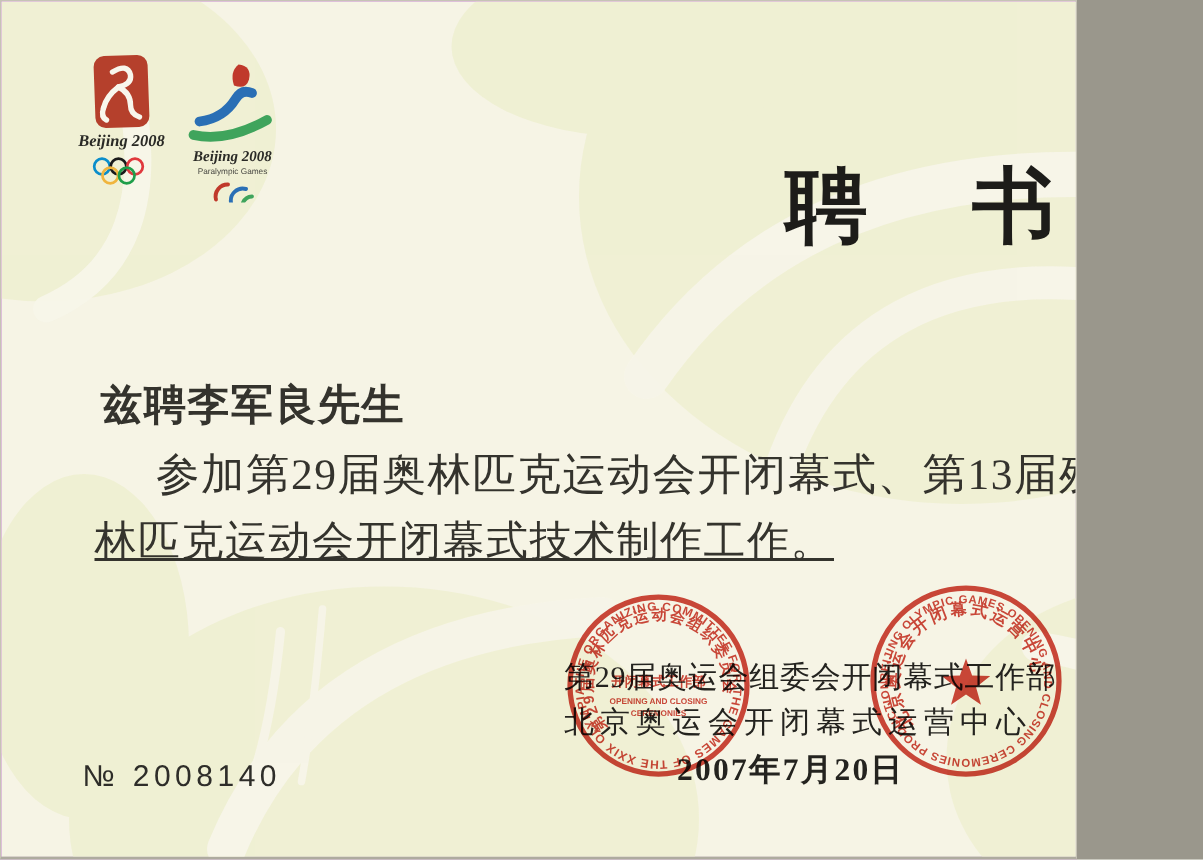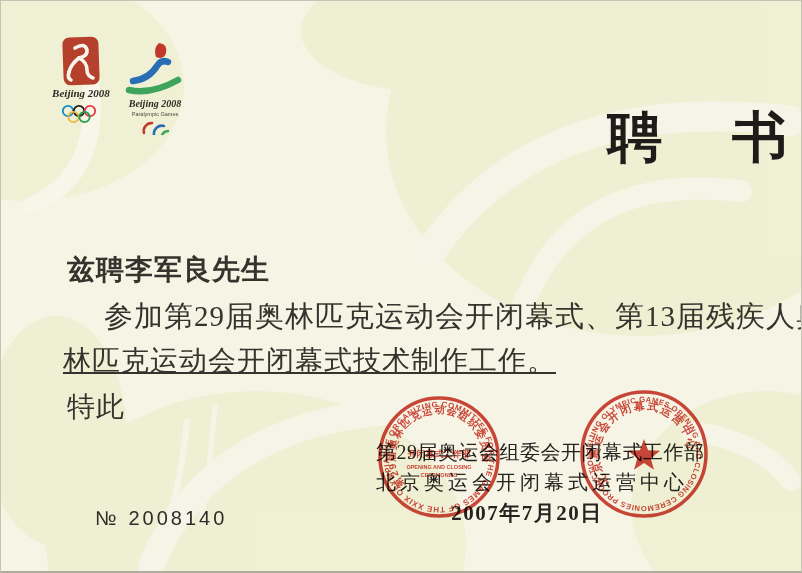--- a/index.html
+++ b/index.html
@@ -1,18 +1,18 @@
 <!DOCTYPE html>
 <html><head>
 <meta charset="utf-8">
 <style>
   * { margin:0; padding:0; box-sizing:border-box; }
   body { background:#9a978c; font-family:"Liberation Serif", serif; }
   .cert {
-    position:relative; width:802px; height:573px; overflow:hidden;
+    position:relative; width:718px; height:573px; overflow:hidden;
     background:#f0abfc;
     border:1px solid #c6c3b6;
     border-bottom:2px solid #aeab9f;
     box-shadow: inset 0 3px 4px -2px #ffffff,
                 inset 0 -7px 9px -5px #bdb9a9,
                 inset 3px 0 5px -3px #dedbcc,
                 inset -3px 0 5px -3px #dedbcc;
   }
   .bg { position:absolute; left:0; top:0; width:802px; height:573px; z-index:0; }
   .layer { position:absolute; z-index:2; }
@@ -46,21 +46,21 @@
     left:375px; top:436px; width:302px; text-align:center; z-index:2;
     color:#24231f; font-family:"Liberation Serif", serif;
   }
   .sig .org1 { font-size:20px; line-height:30px; letter-spacing:0.5px; white-space:nowrap; }
   .sig .org2 { font-size:20px; line-height:31px; letter-spacing:4px; white-space:nowrap; }
   .sig .date { font-size:21px; line-height:31px; letter-spacing:1.5px;font-weight:bold; }
 
   
   .serial {
     left:54px; top:506px; z-index:2; color:#2e2d29; font-size:20px;
-    letter-spacing:2px; font-family:"Liberation Sans", sans-serif;margin-left:40px;
+    letter-spacing:2px; font-family:"Liberation Sans", sans-serif;
   }
   .serial .num { margin-left:10px; letter-spacing:3px; }
 
   
   .stamp { position:absolute; z-index:3; mix-blend-mode:multiply; opacity:.85; pointer-events:none; }
   .stamp-left  { left:374px; top:392px; width:128px; height:128px; }
   .stamp-right { left:576px; top:386px; width:134px; height:134px; }
   .stamp text { font-family:"Liberation Sans", sans-serif; font-weight:bold; }
 </style>
 </head>
@@ -118,21 +118,20 @@
       <path d="M-1 6 A 8 8 0 0 1 9 -3" stroke="#2a6fb5"></path>
       <path d="M7 6 A 7 7 0 0 1 13 2" stroke="#3fa45c"></path>
     </g>
   </svg>
 
   <div class="layer title">聘 书</div>
 
   <div class="body-line bl1">兹聘李军良先生</div>
   <div class="body-line bl2">参加第29届奥林匹克运动会开闭幕式、第13届残疾人奥</div>
   <div class="body-line bl3">林匹克运动会开闭幕式技术制作工作。</div>
-  <div class="body-line bl4">特此</div>
 
   <svg class="stamp stamp-left" viewBox="0 0 128 128" xmlns="http://www.w3.org/2000/svg">
     <defs>
       <path id="rimL" d="M 14,64 A 50,50 0 1,1 114,64 A 50,50 0 1,1 14,64"></path>
       <path id="arcL" d="M 30,92 A 44,44 0 1,1 98,92"></path>
     </defs>
     <circle cx="64" cy="64" r="59" fill="none" stroke-width="3.5" stroke="#c8291b"></circle>
     <text font-size="8" letter-spacing="0.6" fill="#c8291b">
       <textPath href="#rimL">THE ORGANIZING COMMITTEE FOR THE GAMES OF THE XXIX OLYMPIAD</textPath>
     </text>

